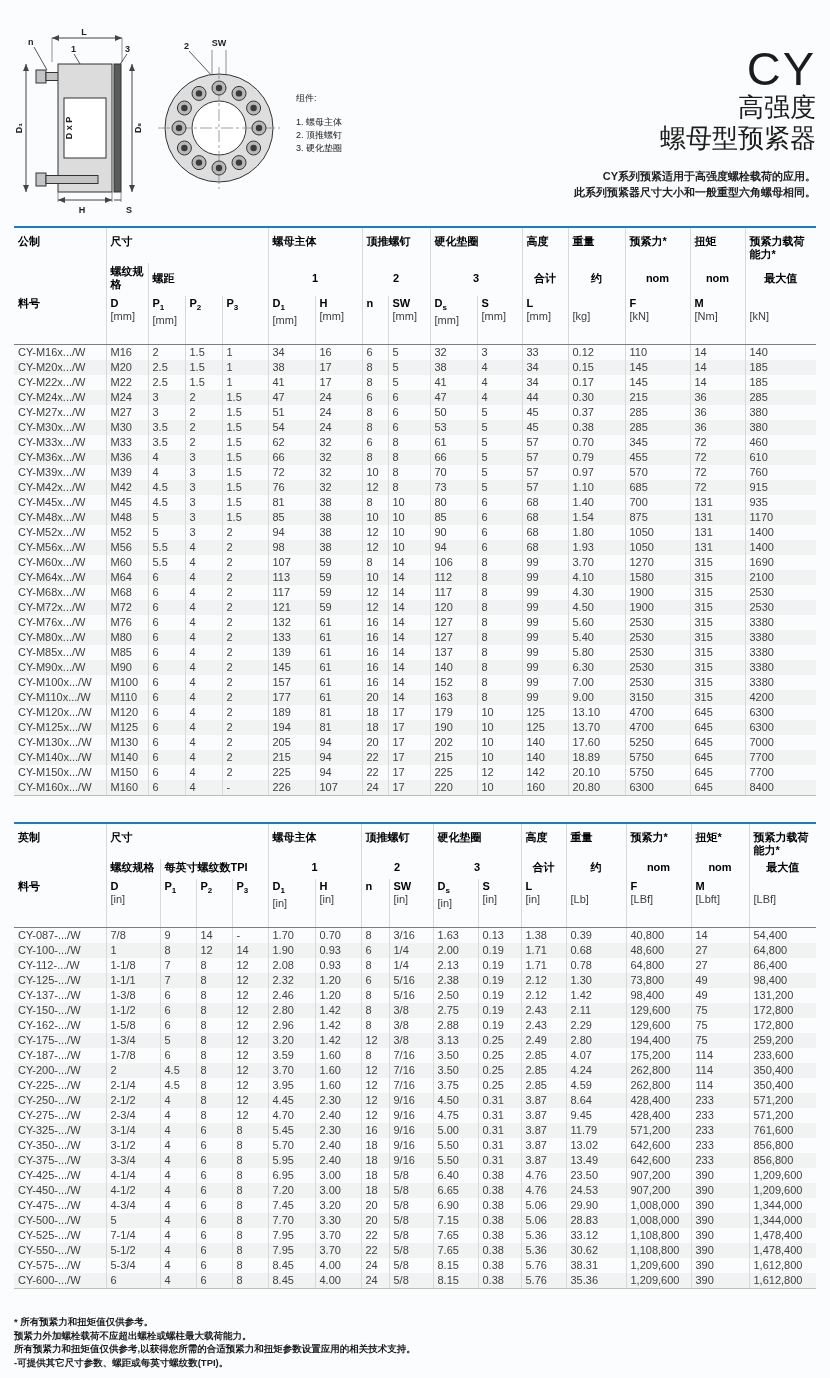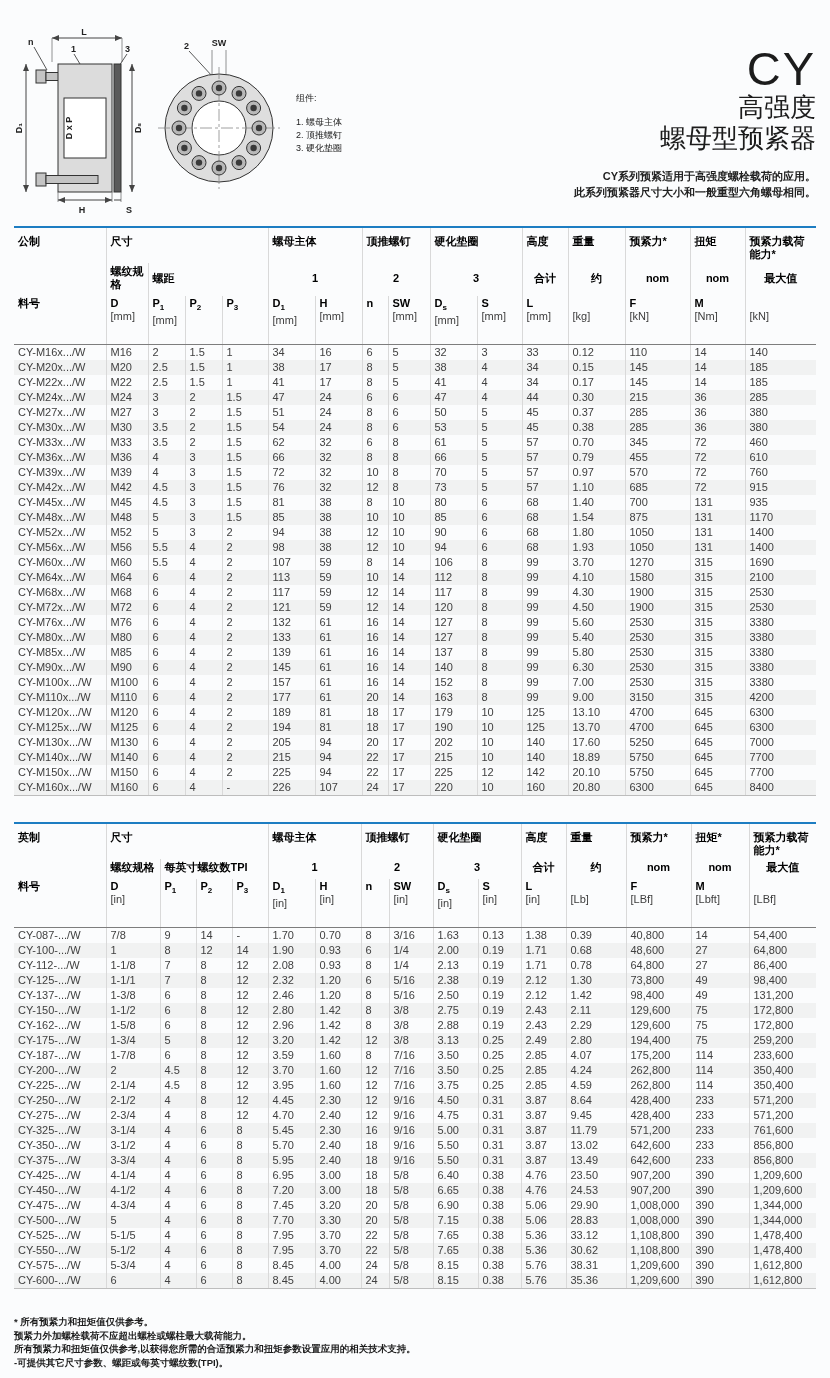--- a/index.html
+++ b/index.html
@@ -1351,21 +1351,21 @@
             <td>7.15</td>
             <td>0.38</td>
             <td>5.06</td>
             <td>28.83</td>
             <td>1,008,000</td>
             <td>390</td>
             <td>1,344,000</td>
           </tr>
           <tr>
             <td>CY-525-.../W</td>
-            <td>5-1/5</td>
+            <td>7-1/4</td>
             <td>4</td>
             <td>6</td>
             <td>8</td>
             <td>7.95</td>
             <td>3.70</td>
             <td>22</td>
             <td>5/8</td>
             <td>7.65</td>
             <td>0.38</td>
             <td>5.36</td>

